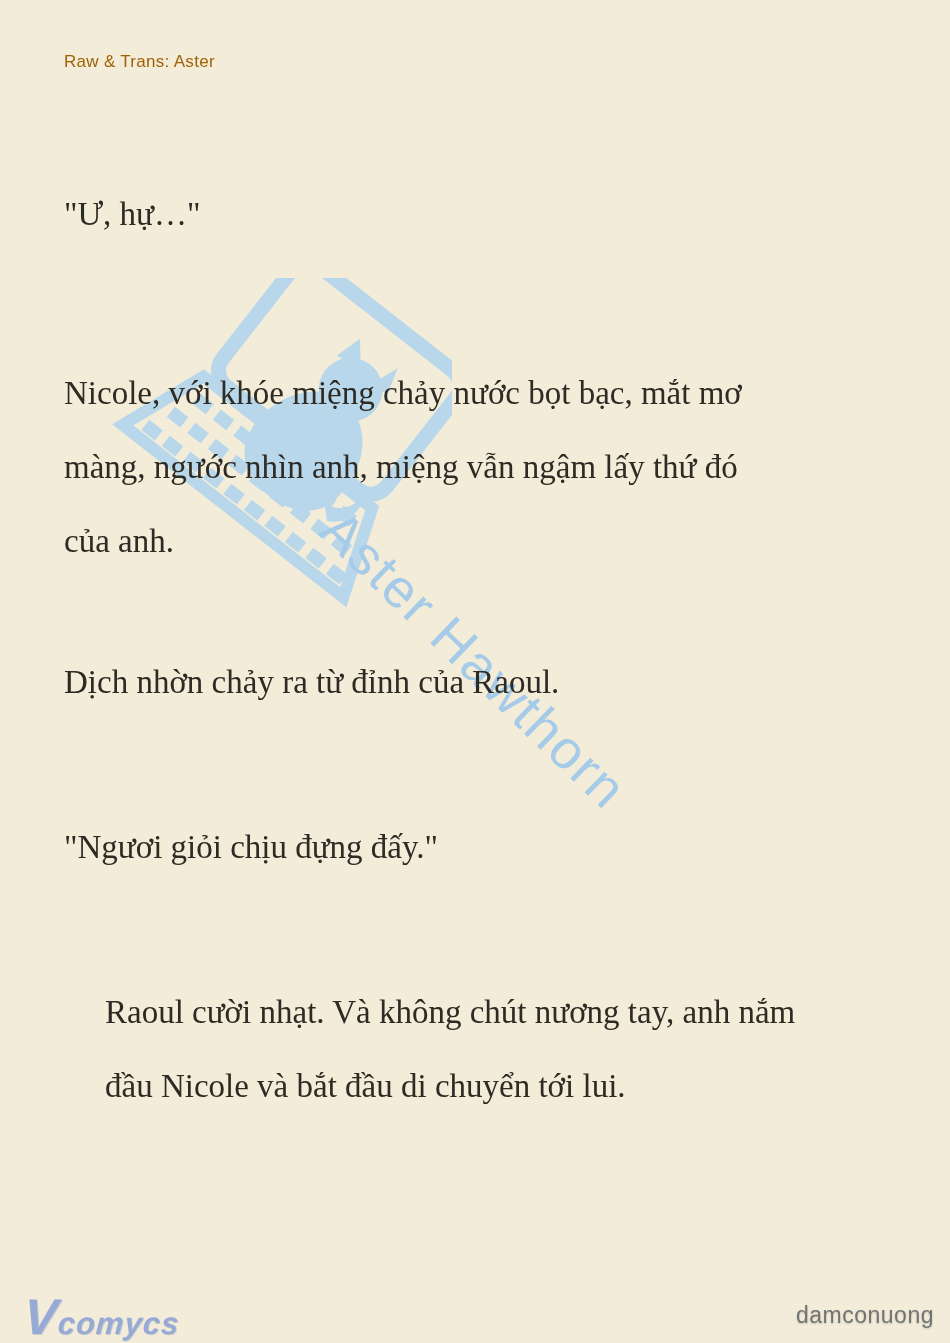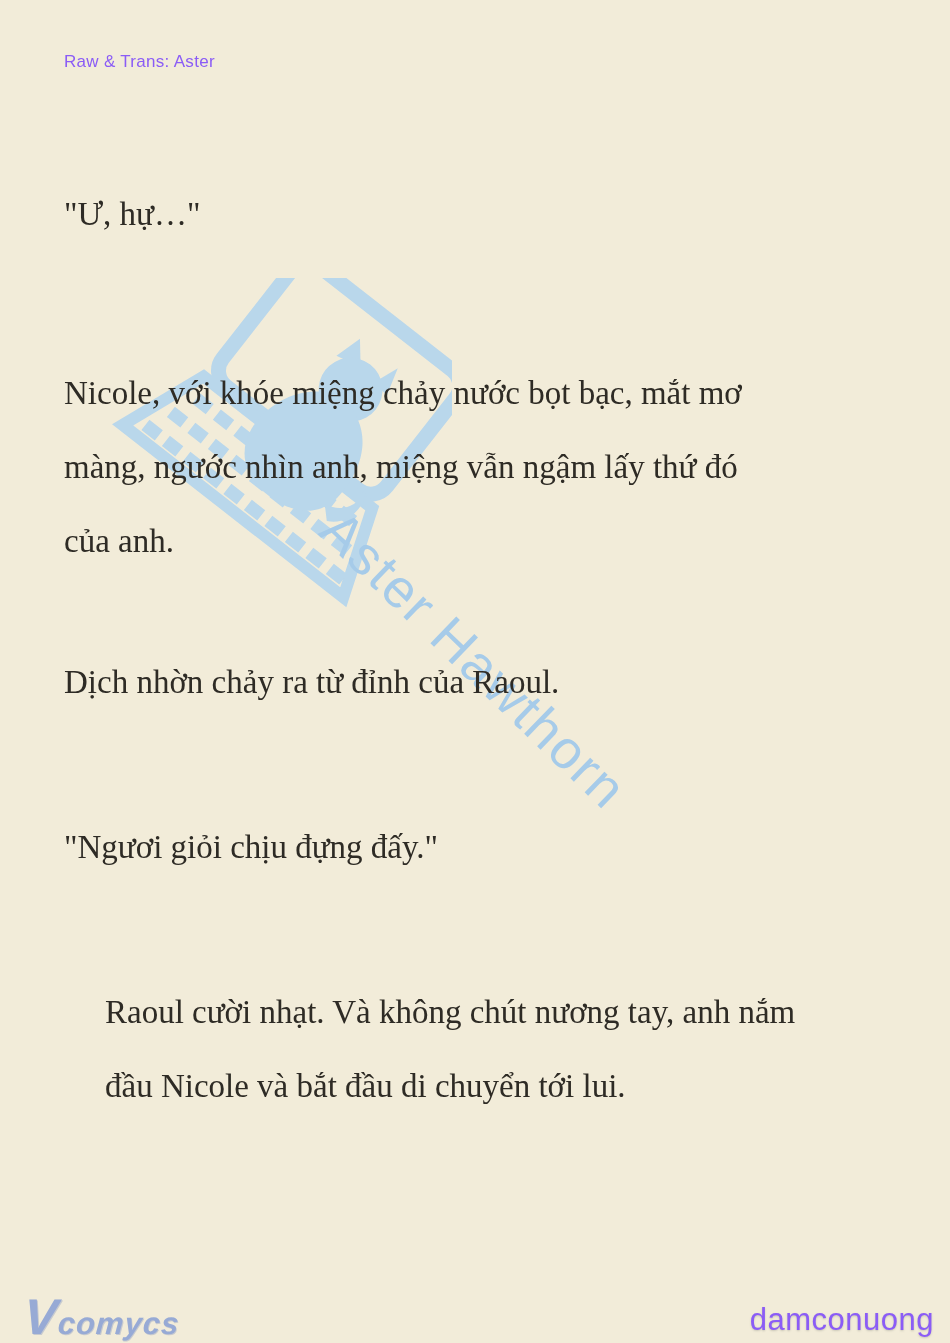--- a/index.html
+++ b/index.html
@@ -17,21 +17,21 @@
     font-family: "Liberation Sans", sans-serif;
   }
 
   
   .credit {
     position: absolute;
     left: 64px;
     top: 52px;
     font-size: 17px;
     letter-spacing: 0.3px;
-    color: #8b5cf6;
+    color: #a16207;
   }
 
   
   .wm-icon {
     position: absolute;
     left: 112px;
     top: 278px;
     width: 340px;
     height: 360px;
     opacity: 0.95;
@@ -97,23 +97,23 @@
   }
   .vcomycs-logo::first-letter {
     font-size: 50px;
   }
 
   
   .site-tag {
     position: absolute;
     right: 16px;
     top: 1302px;
-    font-size: 31px;
+    font-size: 23px;
     letter-spacing: 0.5px;
-    color: #8b5cf6;
+    color: #737373;
     text-shadow: 0 1px 2px rgba(150, 150, 140, 0.45);
   }
 </style>
 </head>
 <body>
 
 <div class="page">
 
   <div class="credit">Raw &amp; Trans: Aster</div>
 

